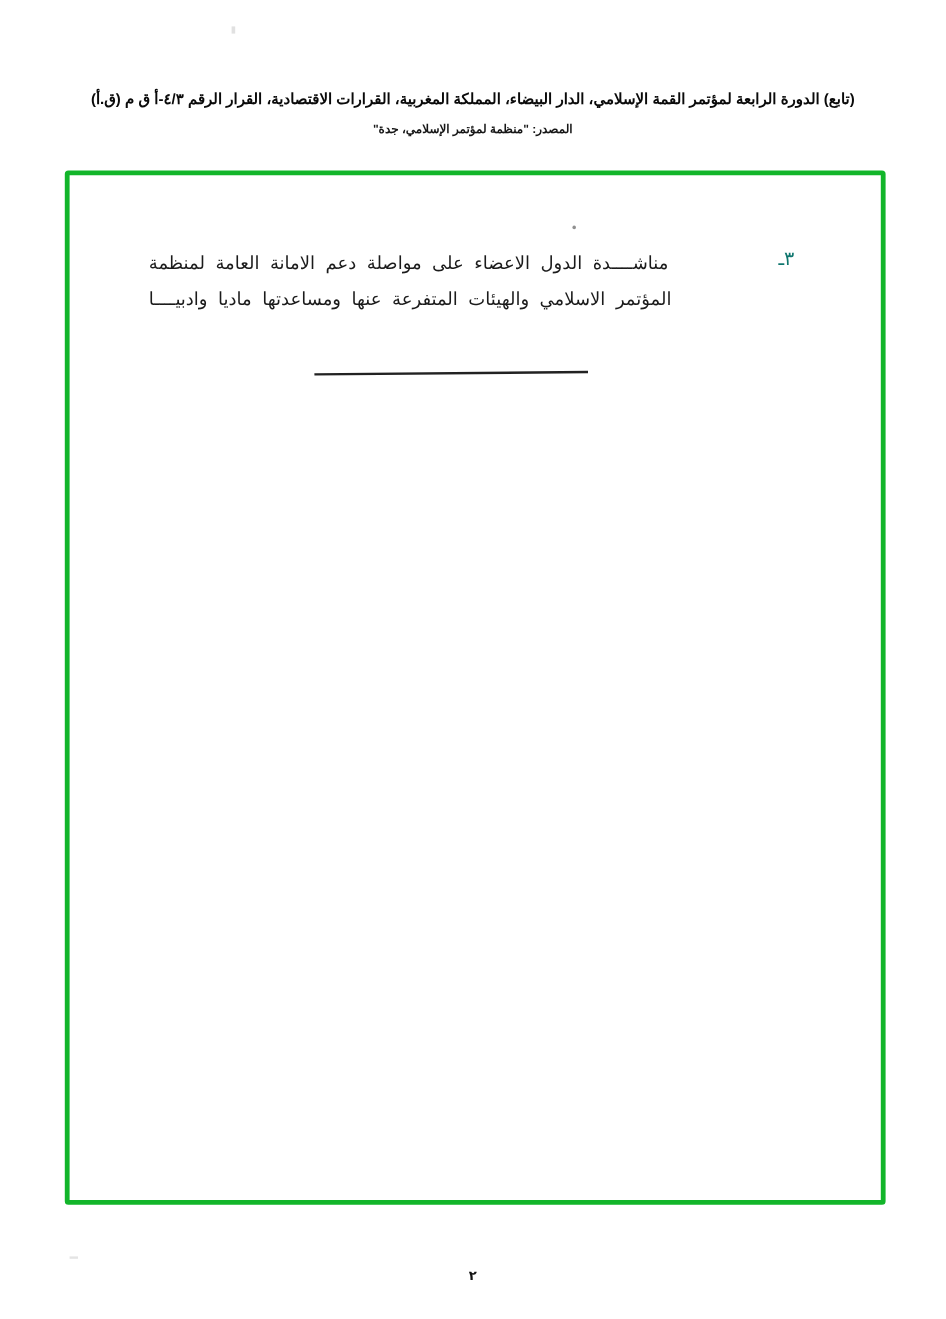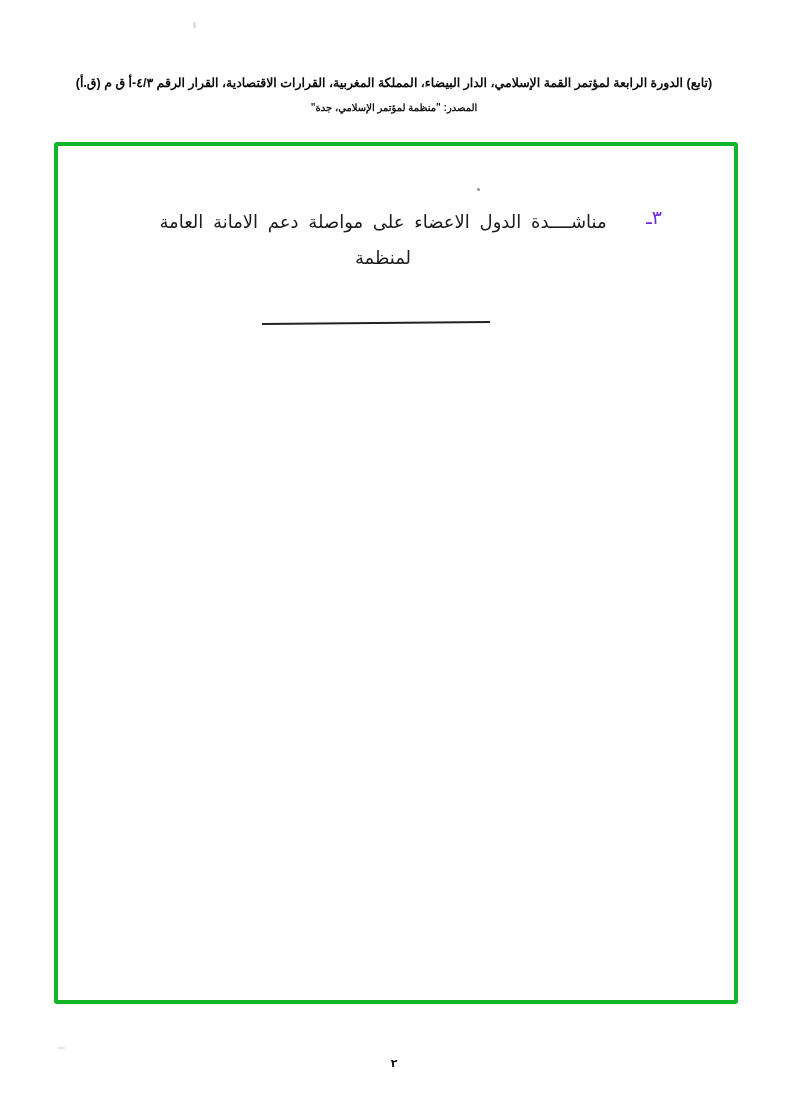--- a/index.html
+++ b/index.html
@@ -99,37 +99,37 @@
   .clause {
     display: flex;
     flex-direction: row;
     direction: rtl;
     margin-top: 30px;
     padding-right: 28px;
   }
   .clause-number {
     flex: 0 0 auto;
     font-family: "DejaVu Sans", sans-serif;
-    font-size: 19px;
-    color: #6d28d9;
+    font-size: 16px;
+    color: #0f766e;
     padding-top: 2px;
     min-width: 40px;
     letter-spacing: 1px;
   }
   .clause-text {
     flex: 1 1 auto;
     font-family: "DejaVu Sans", sans-serif;
-    font-size: 18px;
+    font-size: 15px;
     line-height: 2.0;
     color: #1b1b1b;
     letter-spacing: 1.2px;
     word-spacing: 4px;
-    text-align: center;
+    text-align: left;
     max-width: 470px;
-    margin-right: 4px;
+    margin-right: 28px;
     filter: blur(0.15px);
   }
   .clause-line {
     white-space: pre-wrap;
   }
 
   .rule-wrap {
     margin-top: 46px;
     display: flex;
     justify-content: center;
@@ -168,20 +168,21 @@
 
   <div class="doc-frame">
     <div class="scan-body">
 
       <div class="dot-artifact"></div>
 
       <div class="clause">
         <div class="clause-number">٣ـ</div>
         <div class="clause-text">
           <div class="clause-line">مناشــــدة الدول الاعضاء على مواصلة دعم الامانة العامة لمنظمة</div>
+          <div class="clause-line">المؤتمر الاسلامي والهيئات المتفرعة عنها ومساعدتها ماديا وادبيــــا</div>
         </div>
       </div>
 
       <div class="rule-wrap">
         <div class="rule"></div>
       </div>
 
     </div>
   </div>
 

